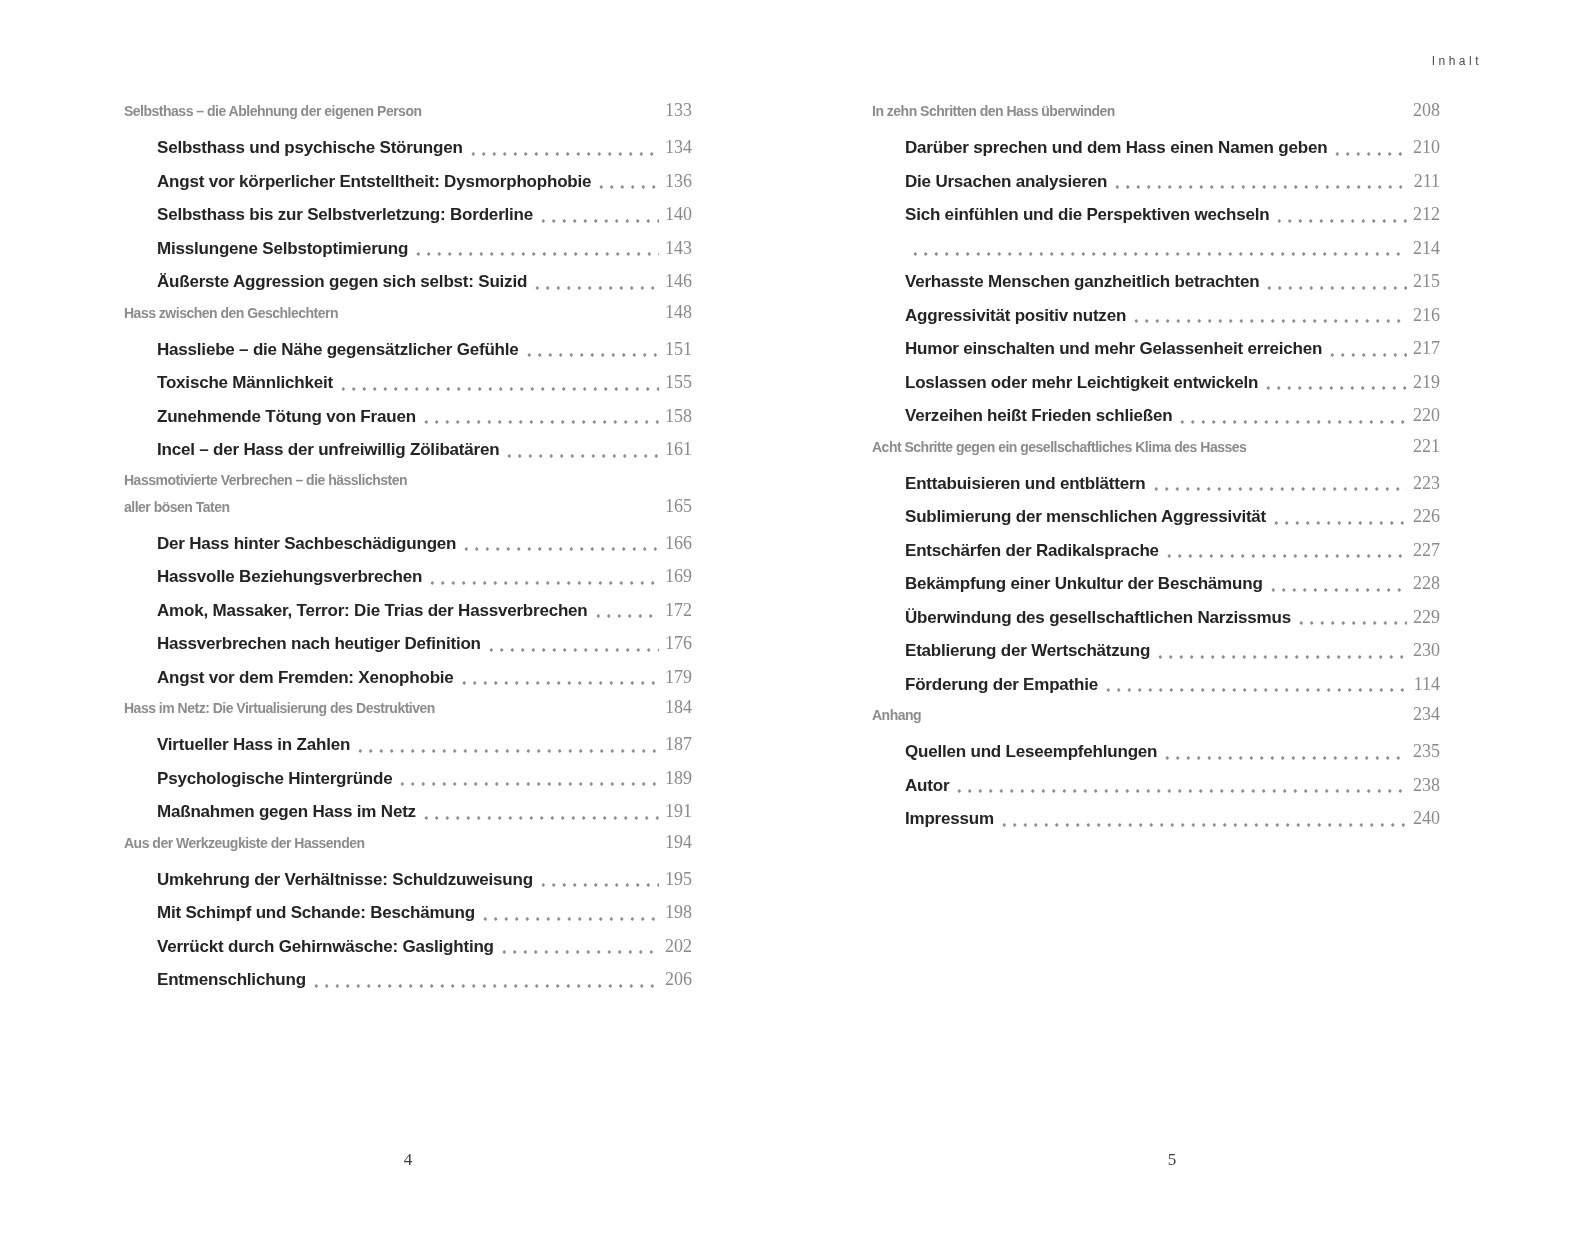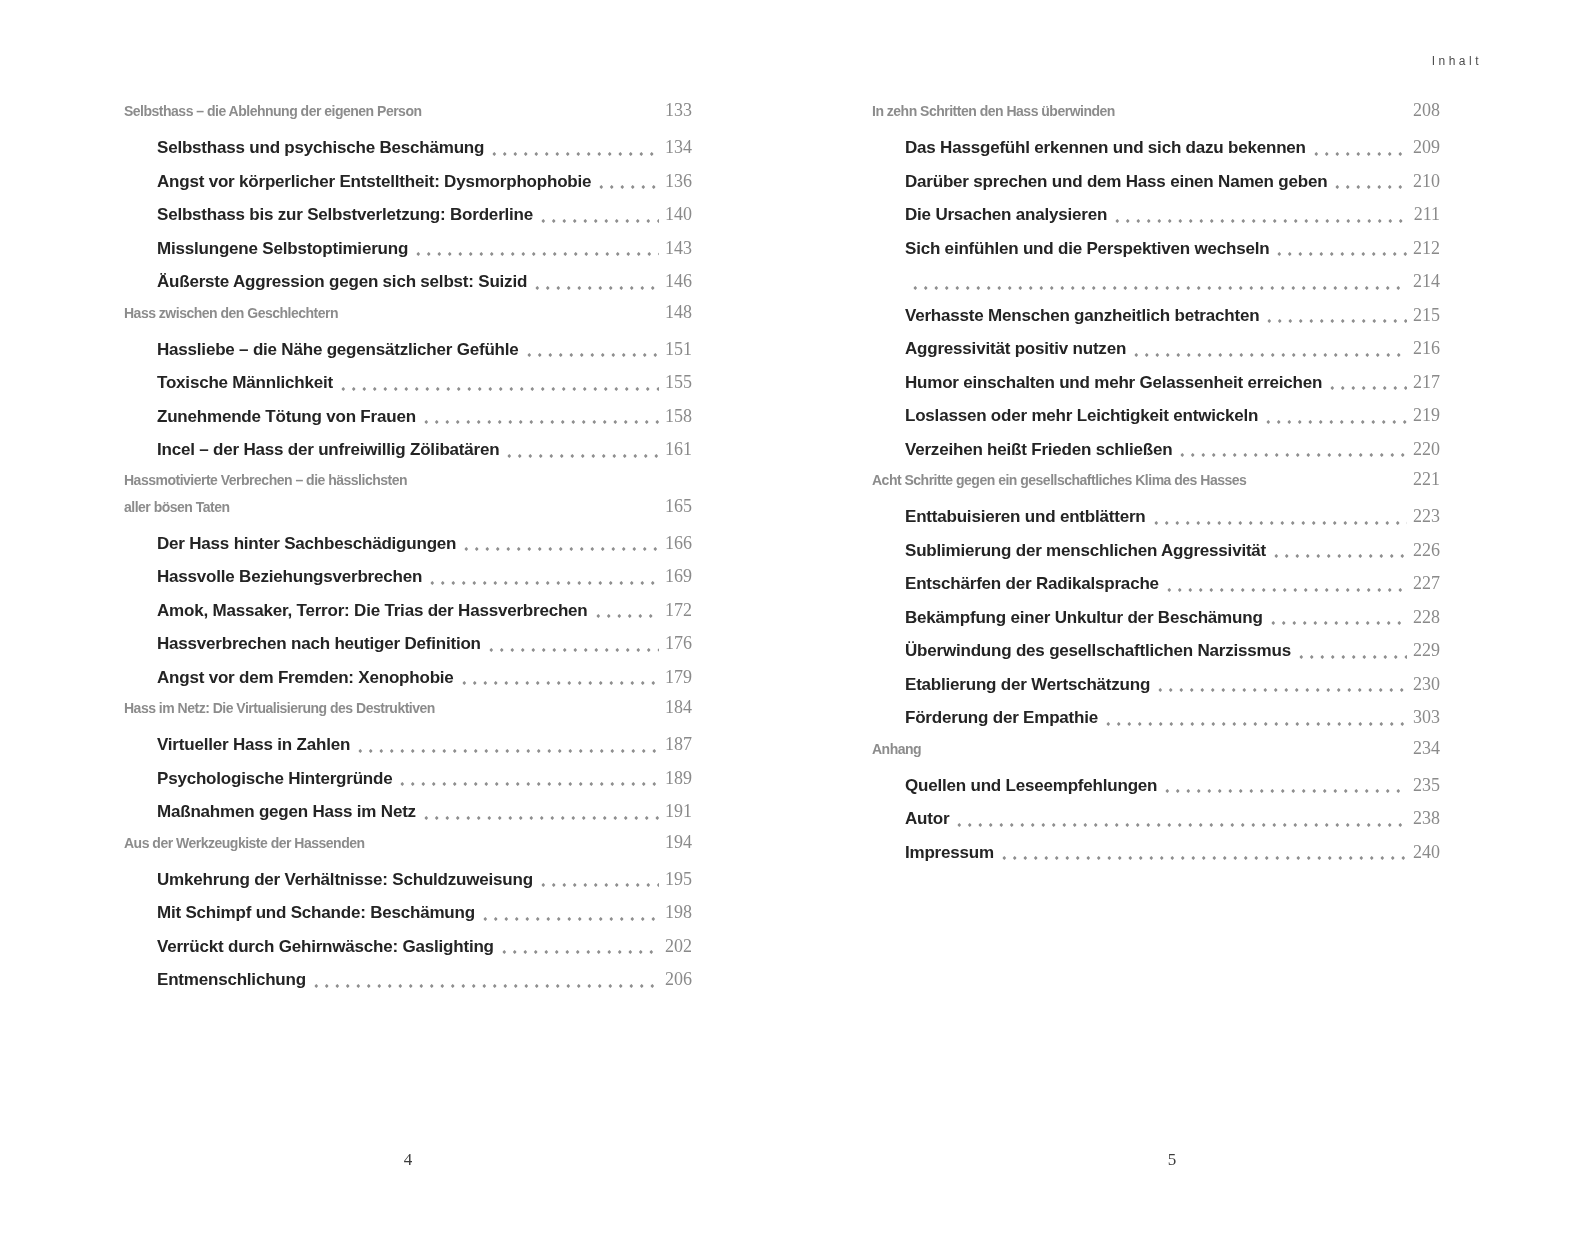--- a/index.html
+++ b/index.html
@@ -53,21 +53,21 @@
   <div class="running-header">Inhalt</div>
 
   <div class="page-col left">
     <div class="sections">
         <section class="toc-section">
           <div class="section-heading">
             <span class="section-title">Selbsthass – die Ablehnung der eigenen Person</span>
             <span class="page-num heading-num">133</span>
           </div>
           <div class="toc-entry">
-            <span class="entry-label">Selbsthass und psychische Beschämung</span>
+            <span class="entry-label">Selbsthass und psychische Störungen</span>
             <span class="dot-leader"></span>
             <span class="page-num entry-num">134</span>
           </div>
           <div class="toc-entry">
             <span class="entry-label">Angst vor körperlicher Entstelltheit: Dysmorphophobie</span>
             <span class="dot-leader"></span>
             <span class="page-num entry-num">136</span>
           </div>
           <div class="toc-entry">
             <span class="entry-label">Selbsthass bis zur Selbstverletzung: Borderline</span>
@@ -193,25 +193,20 @@
   </div>
 
   <div class="page-col right">
     <div class="sections">
         <section class="toc-section">
           <div class="section-heading">
             <span class="section-title">In zehn Schritten den Hass überwinden</span>
             <span class="page-num heading-num">208</span>
           </div>
           <div class="toc-entry">
-            <span class="entry-label">Das Hassgefühl erkennen und sich dazu bekennen</span>
-            <span class="dot-leader"></span>
-            <span class="page-num entry-num">209</span>
-          </div>
-          <div class="toc-entry">
             <span class="entry-label">Darüber sprechen und dem Hass einen Namen geben</span>
             <span class="dot-leader"></span>
             <span class="page-num entry-num">210</span>
           </div>
           <div class="toc-entry">
             <span class="entry-label">Die Ursachen analysieren</span>
             <span class="dot-leader"></span>
             <span class="page-num entry-num">211</span>
           </div>
           <div class="toc-entry">
@@ -280,21 +275,21 @@
             <span class="page-num entry-num">229</span>
           </div>
           <div class="toc-entry">
             <span class="entry-label">Etablierung der Wertschätzung</span>
             <span class="dot-leader"></span>
             <span class="page-num entry-num">230</span>
           </div>
           <div class="toc-entry">
             <span class="entry-label">Förderung der Empathie</span>
             <span class="dot-leader"></span>
-            <span class="page-num entry-num">303</span>
+            <span class="page-num entry-num">114</span>
           </div>
         </section>
         <section class="toc-section">
           <div class="section-heading">
             <span class="section-title">Anhang</span>
             <span class="page-num heading-num">234</span>
           </div>
           <div class="toc-entry">
             <span class="entry-label">Quellen und Leseempfehlungen</span>
             <span class="dot-leader"></span>

